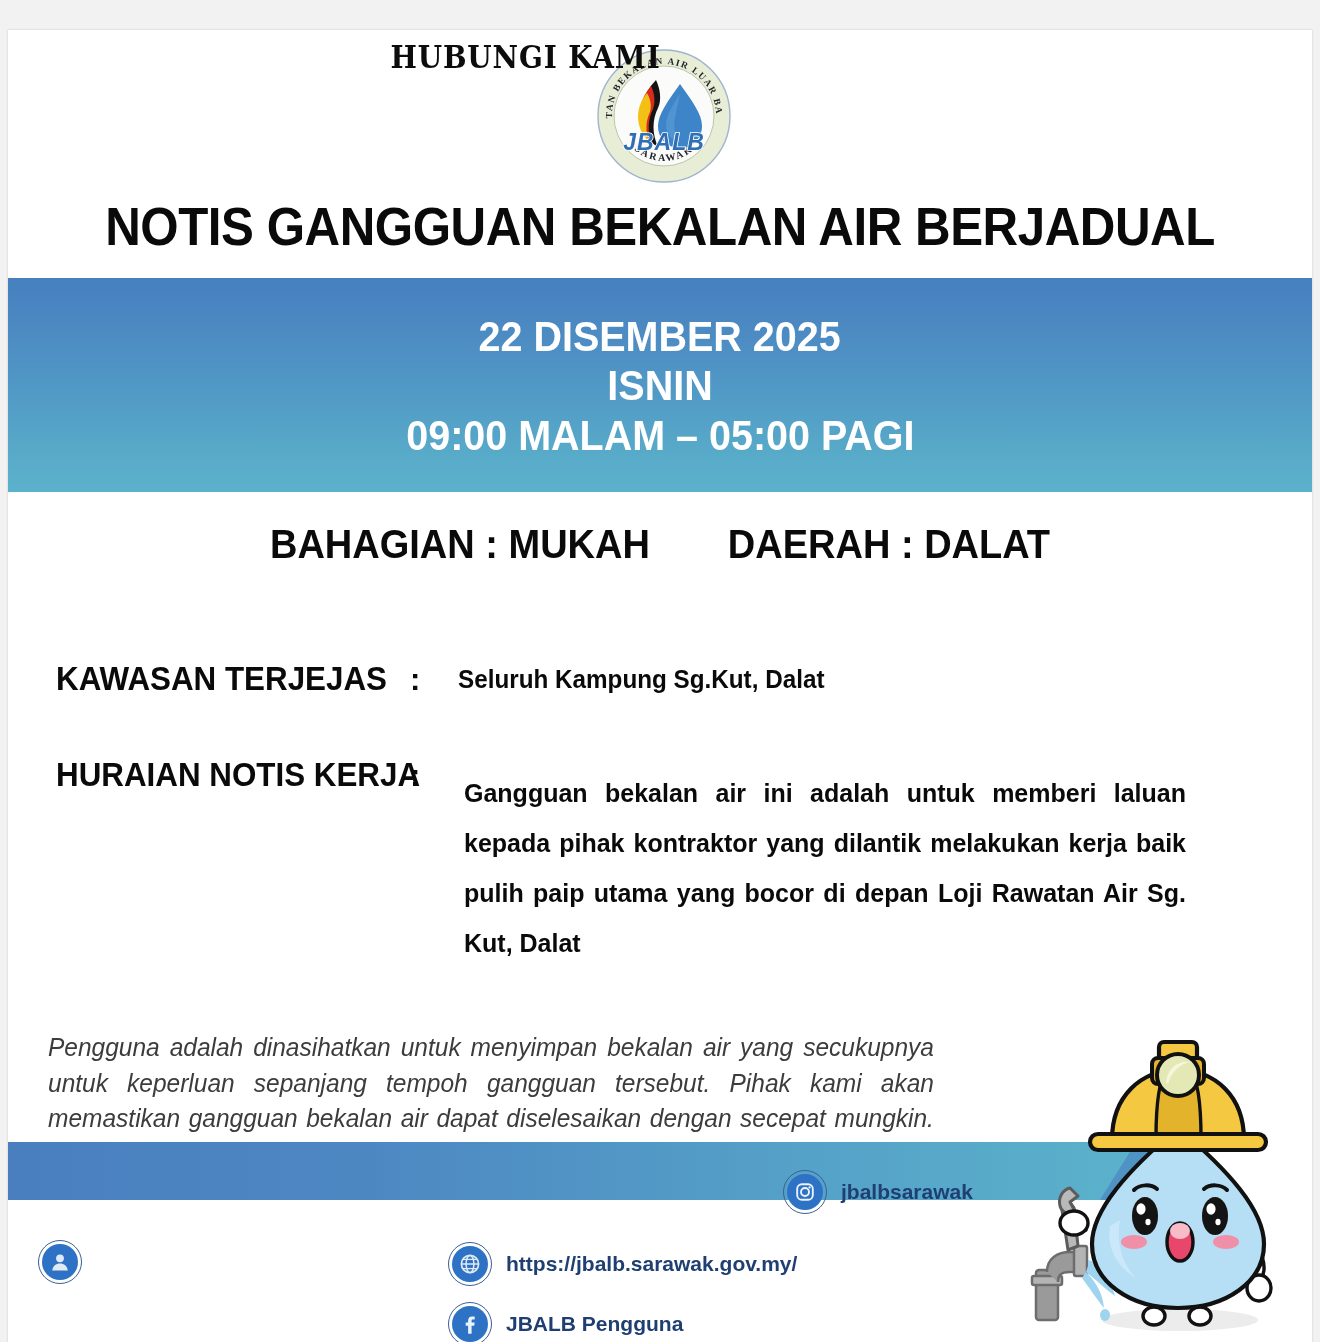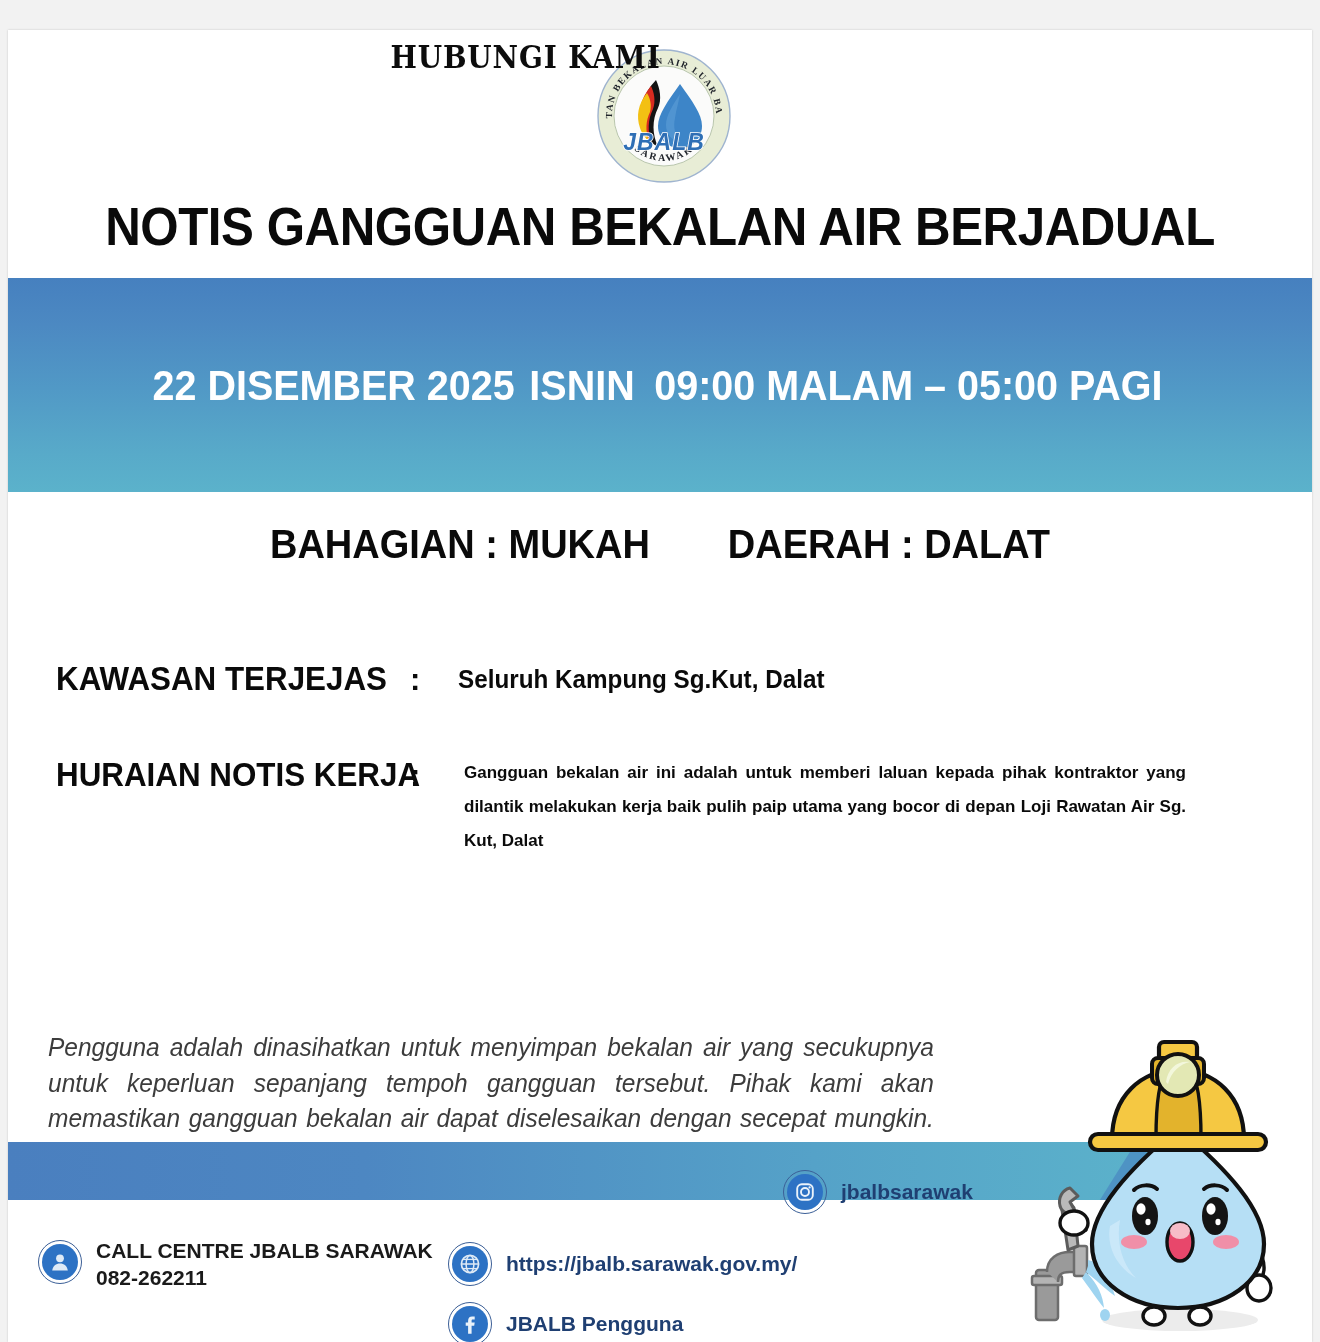--- a/index.html
+++ b/index.html
@@ -55,21 +55,21 @@
   
   #date-banner {
     position: absolute;
     left: 0;
     top: 248px;
     width: 1304px;
     height: 214px;
     background: linear-gradient(to bottom, #4680bf 0%, #4c89c2 22%, #5199c6 52%, #58aac9 82%, #5bb2cb 100%);
     color: #ffffff;
     display: flex;
-    flex-direction: row;
+    flex-direction: column;
     align-items: center;
     justify-content: center;
     padding-top: 2px;
     box-sizing: border-box;
   }
   .banner-line {
     font-family: "Liberation Sans Narrow", "Liberation Sans", sans-serif;
     font-weight: bold;
     text-align: center;
     line-height: 1.18;
@@ -135,23 +135,23 @@
     top: 5px;
     font-size: 25px;
     white-space: nowrap;
     transform: scaleX(0.97);
     transform-origin: left center;
   }
 
   #row-huraian { top: 726px; }
   #huraian-value {
     left: 456px;
-    top: 0px;
+    top: 12px;
     width: 722px;
-    font-size: 17px;
+    font-size: 25px;
     line-height: 2.0;
     text-align: justify;
     text-align-last: left;
   }
 
   
   #advisory {
     position: absolute;
     left: 40px;
     top: 1000px;
@@ -326,24 +326,20 @@
 
   <div class="contact-item" id="contact-call">
     <span class="c-icon">
       <span class="ring"></span>
       <span class="disc">
         <svg width="24" height="24" viewBox="0 0 24 24">
           <circle cx="12" cy="8.3" r="3.9" fill="#dfeaf6"></circle>
           <path d="M4.2 20.5 C4.8 15.6 8.0 13.4 12 13.4 C16 13.4 19.2 15.6 19.8 20.5 Z" fill="#dfeaf6"></path>
         </svg>
       </span>
-    </span>
-    <span class="c-text dark">
-      <span>CALL CENTRE JBALB SARAWAK</span><br>
-      <span>082-262211</span>
     </span>
   </div>
 
   <div class="contact-item" id="contact-web">
     <span class="c-icon">
       <span class="ring"></span>
       <span class="disc">
         <svg width="24" height="24" viewBox="0 0 24 24">
           <circle cx="12" cy="12" r="8.6" fill="none" stroke="#dfeaf6" stroke-width="1.7"></circle>
           <ellipse cx="12" cy="12" rx="3.9" ry="8.6" fill="none" stroke="#dfeaf6" stroke-width="1.5"></ellipse>

